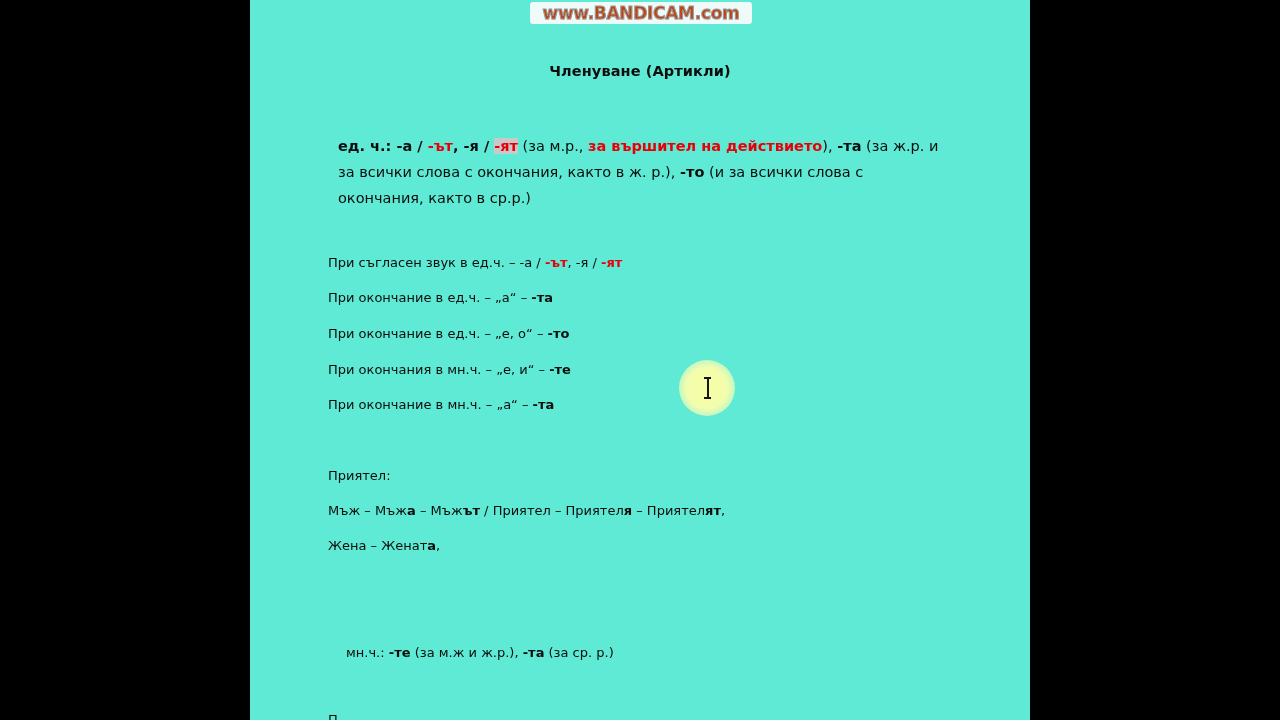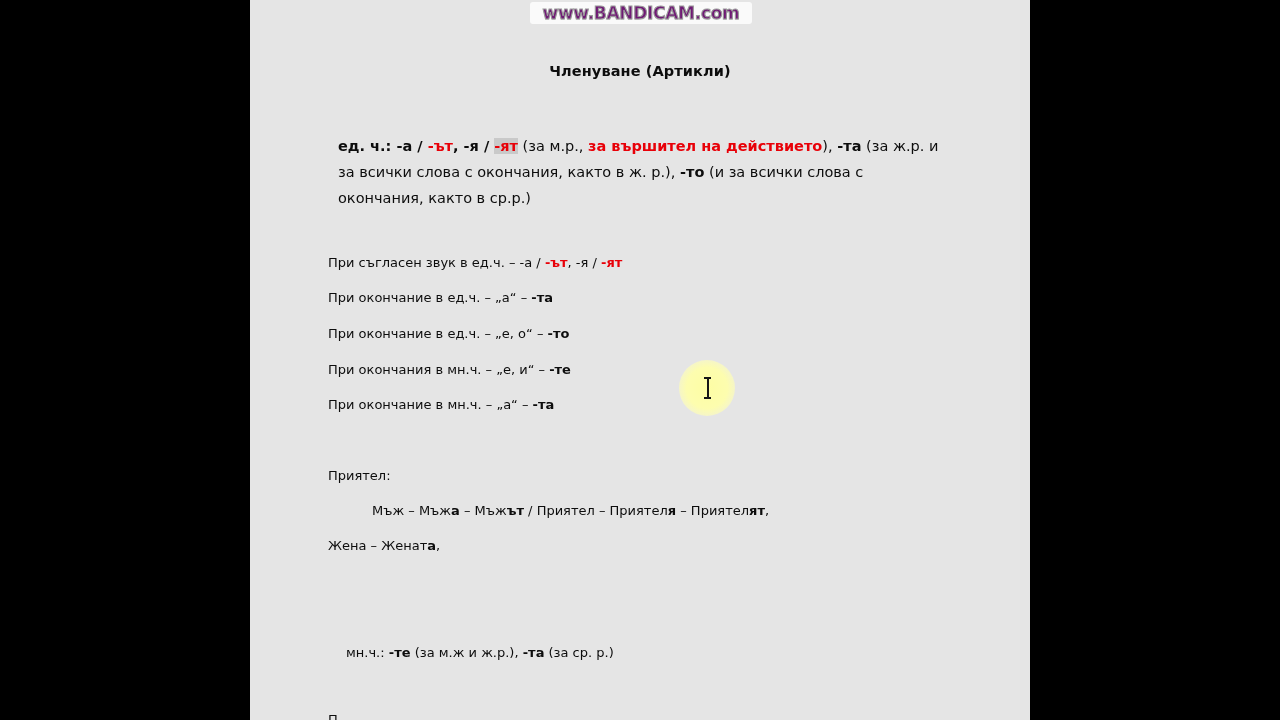--- a/index.html
+++ b/index.html
@@ -19,21 +19,21 @@
     height: 720px;
     background: #000000;
   }
   
   #page {
     position: absolute;
     left: 250px;
     top: 0;
     width: 780px;
     height: 720px;
-    background: #e5e5e5;
+    background: #5eead4;
     overflow: hidden;
   }
   
   #watermark {
     position: absolute;
     left: 530px;
     top: 2px;
     width: 222px;
     height: 22px;
     display: flex;
@@ -43,21 +43,21 @@
     font-weight: bold;
     font-size: 17px;
     letter-spacing: -0.3px;
     color: #fdfdfd;
     background: rgba(252,252,252,0.92);
     border-radius: 3px;
     z-index: 40;
     white-space: nowrap;
   }
   #watermark .wm-txt {
-    color: #701a75;
+    color: #c2410c;
     -webkit-text-stroke: 1.1px #9a9a9a;
     text-shadow: 0 1px 0 #cfcfcf;
   }
   
   #doc {
     position: absolute;
     left: 0;
     top: 0;
     width: 780px;
     height: 720px;
@@ -170,21 +170,21 @@
       </div>
 
       <div class="line" style="top:397px;">
         <span>При окончание в мн.ч. –  „а“ – </span><span class="b">-та</span>
       </div>
 
       <div class="line" style="top:468px;">
         <span>Приятел:</span>
       </div>
 
-      <div class="line" style="top:503px;margin-left:44px;">
+      <div class="line" style="top:503px;">
         <span>Мъж – Мъж</span><span class="b">а</span><span> – Мъж</span><span class="b">ът</span><span> / Приятел – Приятел</span><span class="b">я</span><span> – Приятел</span><span class="b">ят</span><span>,</span>
       </div>
 
       <div class="line" style="top:538px;">
         <span>Жен</span><span class="u">а</span><span> – Женат</span><span class="b">а</span><span>,</span>
       </div>
 
 
       <div class="line" style="top:645px;margin-left:18px;">
         <span class="u">мн.ч.</span><span>:</span><span> </span><span class="b">-те</span><span> (за м.ж и ж.р.), </span><span class="b">-та</span><span> (за ср. р.)</span>

